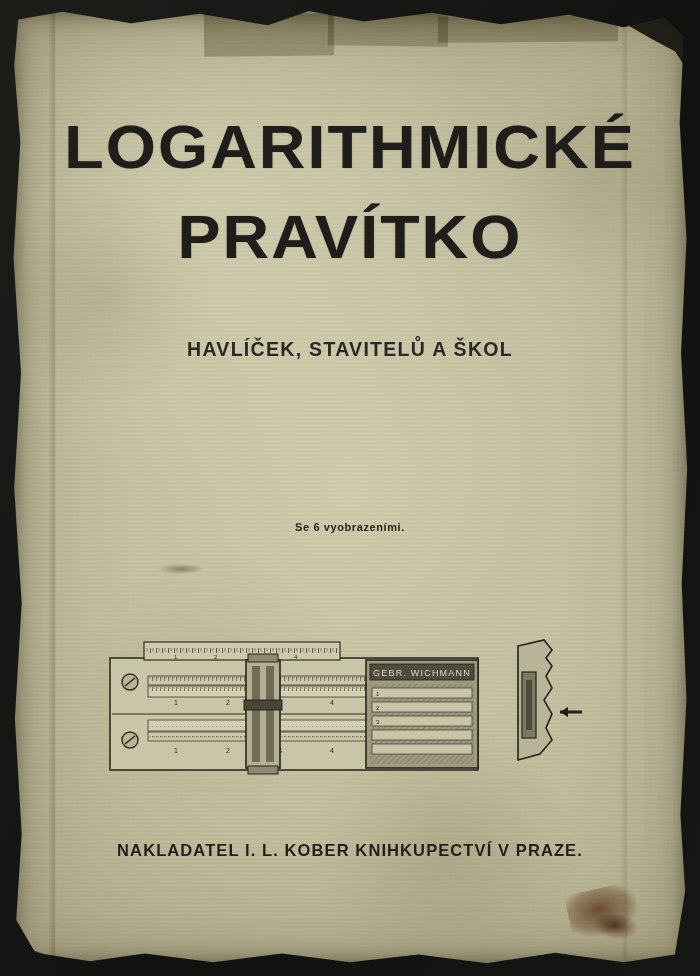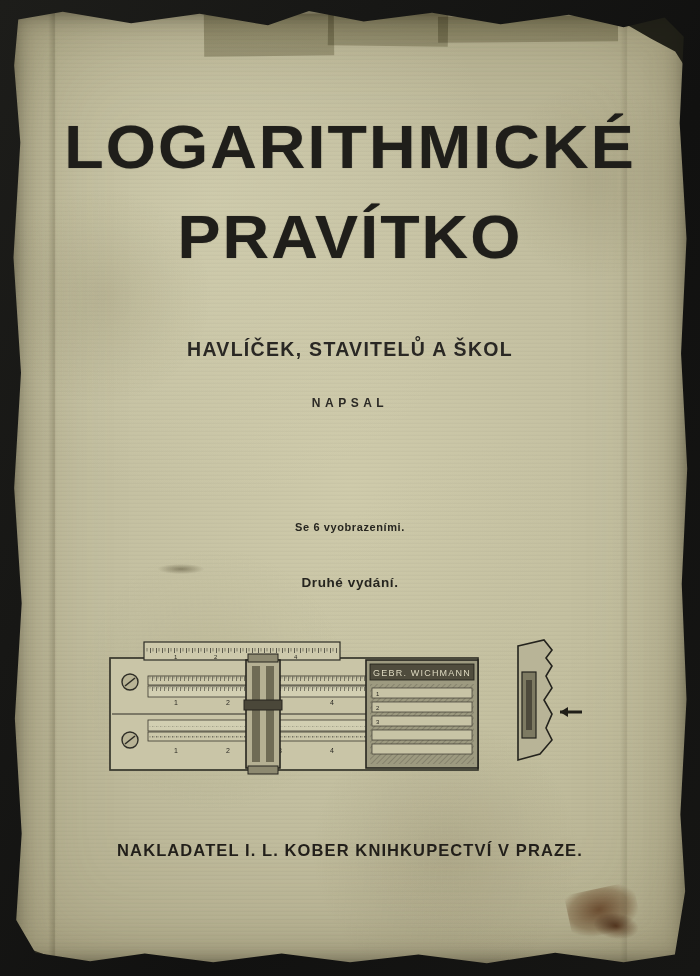--- a/index.html
+++ b/index.html
@@ -284,24 +284,22 @@
     <div class="smudge"></div>
     <div class="stain"></div>
     <div class="stain2"></div>
 
     <div class="text-layer">
       <div class="title-line1">LOGARITHMICKÉ</div>
       <div class="title-line2">PRAVÍTKO</div>
 
       <div class="subtitle l2">HAVLÍČEK, STAVITELŮ A ŠKOL</div>
 
-      <div class="napsal">NAPSAL</div>
 
       <div class="illus-count">Se 6 vyobrazeními.</div>
-      <div class="edition">Druhé vydání.</div>
 
       <div class="publisher">NAKLADATEL I. L. KOBER KNIHKUPECTVÍ V PRAZE.</div>
     </div>
 
     <div class="illustration">
       <svg width="480" height="148" viewBox="0 0 480 148" xmlns="http://www.w3.org/2000/svg">
         <defs>
           <pattern id="ticksTop" width="6" height="12" patternUnits="userSpaceOnUse">
             <line x1="0.5" y1="0" x2="0.5" y2="6" stroke="#2b2a24" stroke-width="0.7"></line>
             <line x1="3" y1="0" x2="3" y2="3.5" stroke="#2b2a24" stroke-width="0.5"></line>

